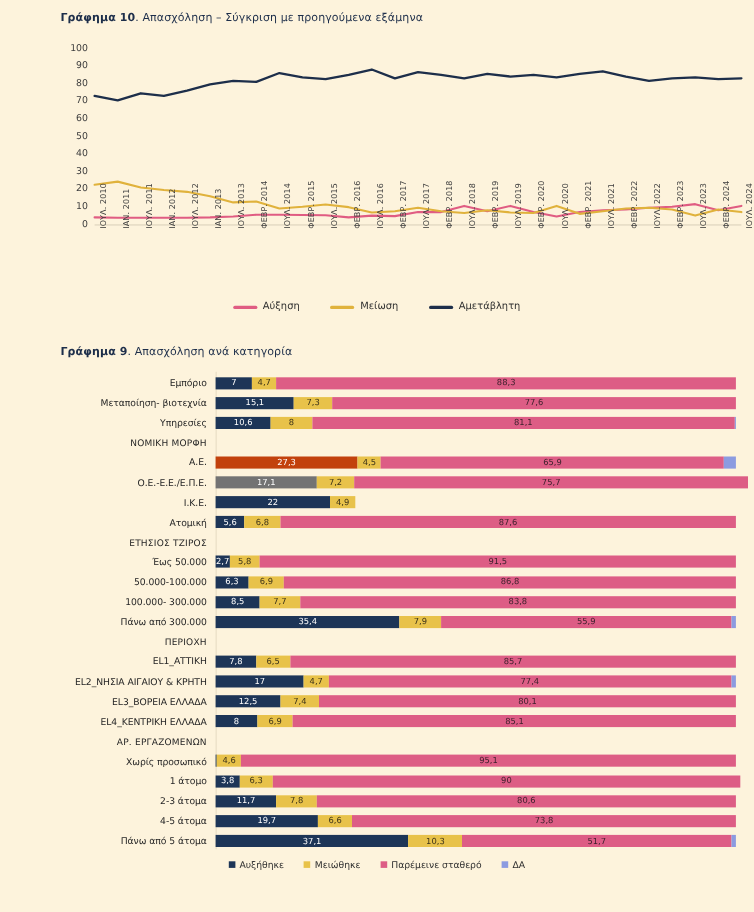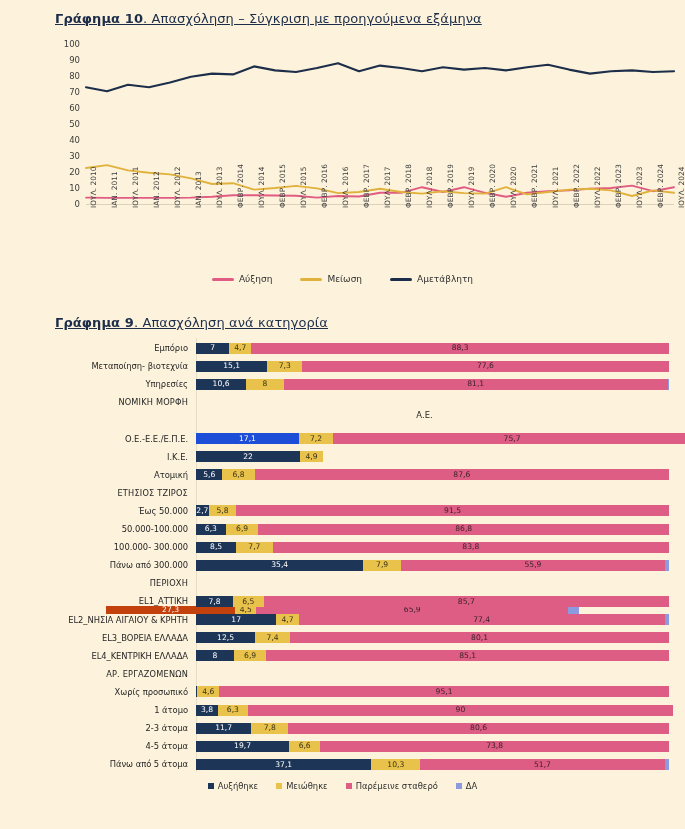--- a/index.html
+++ b/index.html
@@ -9,25 +9,24 @@
     font-family:"DejaVu Sans","Liberation Sans",sans-serif;
     color:#2a2a2a;
     overflow:hidden;
     position:relative;
   }
   .page{position:relative;width:685px;height:829px;}
 
   
   .chart-title{
     position:absolute;
-    font-size:13px;
+    font-size:10px;
     color:#1d2e4a;
     letter-spacing:.1px;
     white-space:nowrap;
-    text-decoration:underline;
   }
   .chart-title .strong{font-weight:bold;}
   #title10{left:55px;top:11px;}
   #title11{left:55px;top:315px;}
 
   
   #linechart{position:absolute;left:0;top:34px;width:685px;height:260px;}
   .ytick{
     position:absolute;
     font-size:8.5px;
@@ -223,39 +222,39 @@
           <div class="seg s2" style="background: rgb(221, 93, 133); width: 383.603px;">
             <span>81,1</span>
           </div>
           <div class="seg s3" style="background: rgb(140, 155, 224); width: 1.419px;"></div>
         </div>
       </div>
       <div class="brow" style="top: 54.3px;">
         <div class="blabel group">ΝΟΜΙΚΗ ΜΟΡΦΗ</div>
         <div class="btrack"></div>
       </div>
-      <div class="brow" style="top: 72.4px; flex-direction: column;">
+      <div class="brow" style="top: 72.4px;">
         <div class="blabel">Α.Ε.</div>
         <div class="btrack">
           <div class="seg s0" style="background: #c2410c; width: 129.129px;">
             <span>27,3</span>
           </div>
           <div class="seg s1" style="background: rgb(232, 194, 74); width: 21.285px;">
             <span>4,5</span>
           </div>
           <div class="seg s2" style="background: rgb(221, 93, 133); width: 311.707px;">
             <span>65,9</span>
           </div>
           <div class="seg s3" style="background: rgb(140, 155, 224); width: 10.879px;"></div>
         </div>
       </div>
       <div class="brow" style="top: 90.5px;">
         <div class="blabel">Ο.Ε.-Ε.Ε./Ε.Π.Ε.</div>
         <div class="btrack">
-          <div class="seg s0" style="background: #1d4ed8; width: 103px;">
+          <div class="seg s0" style="background: #737373; width: 92px;">
             <span>17,1</span>
           </div>
           <div class="seg s1" style="background: rgb(232, 194, 74); width: 34.056px;">
             <span>7,2</span>
           </div>
           <div class="seg s2" style="background: rgb(221, 93, 133); width: 358.061px;">
             <span>75,7</span>
           </div>
         </div>
       </div>

